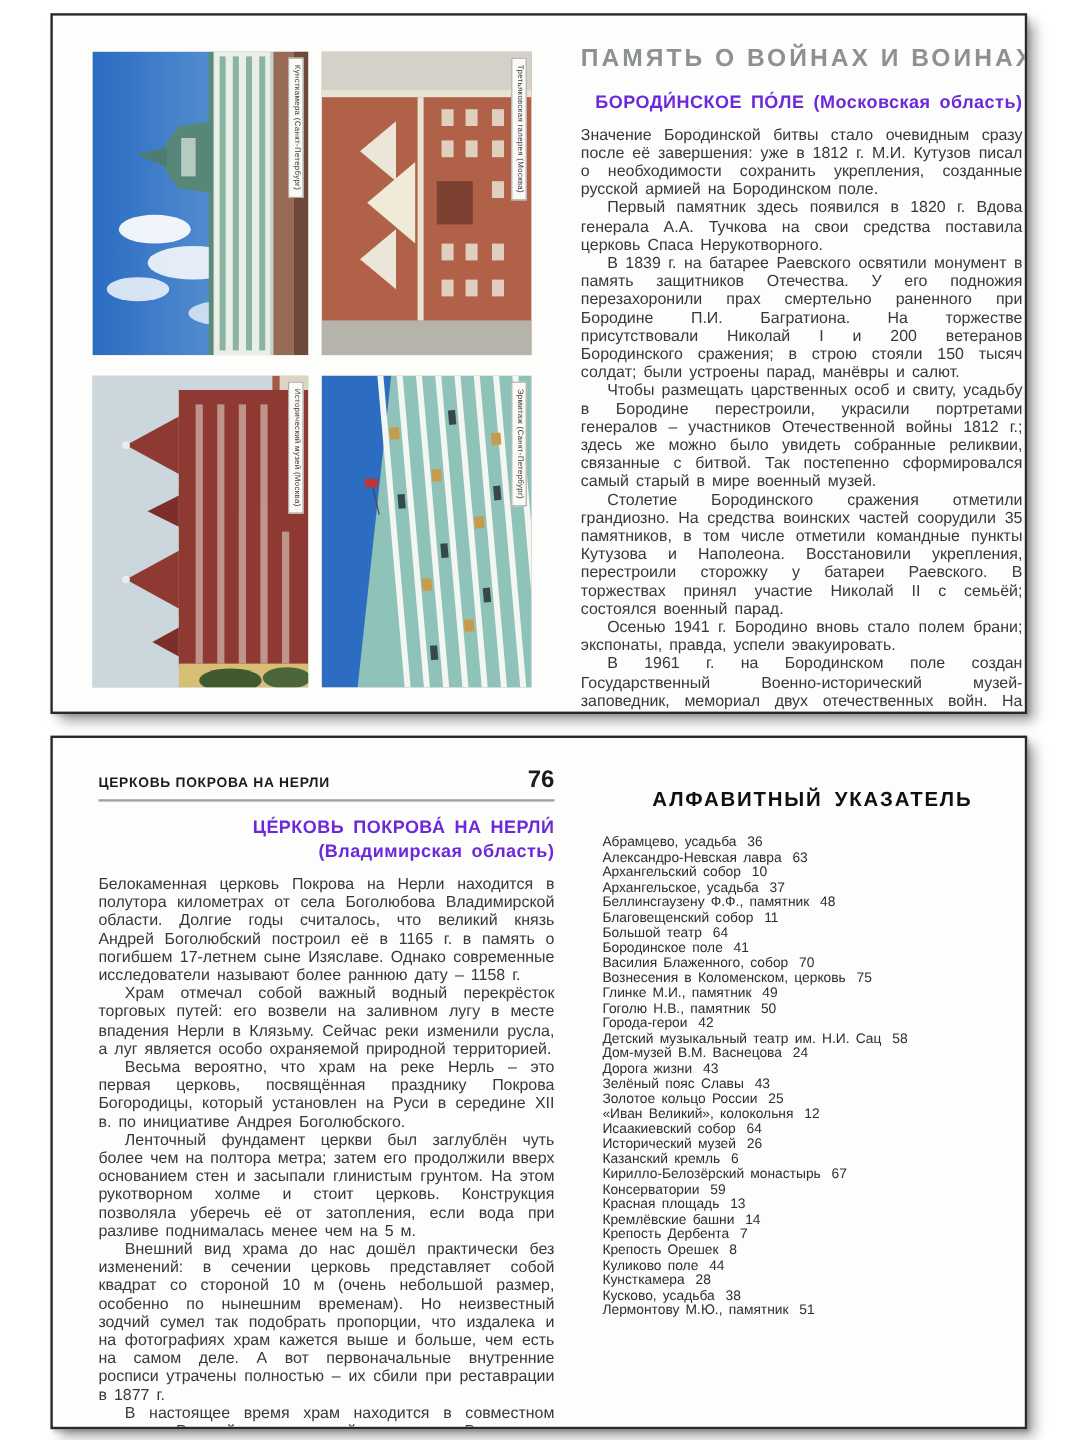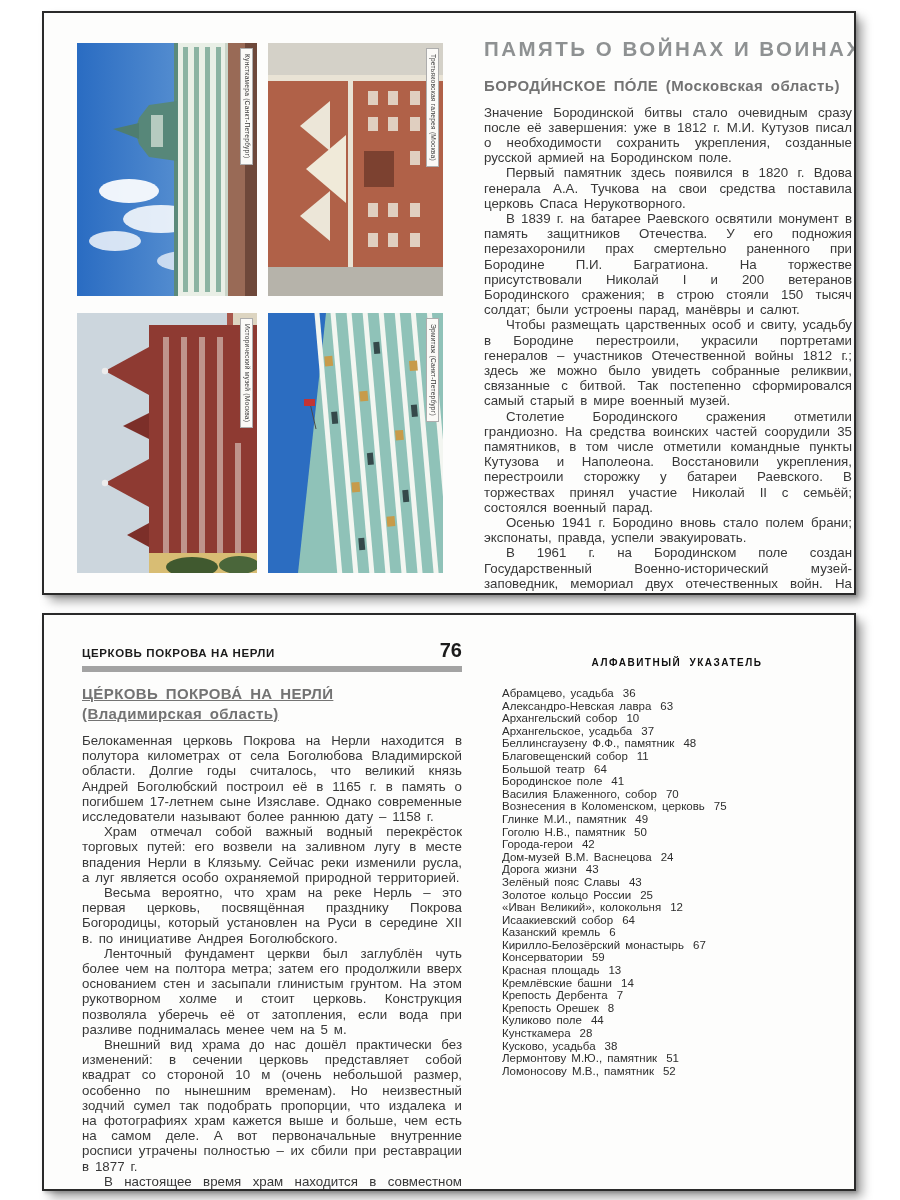--- a/index.html
+++ b/index.html
@@ -20,35 +20,35 @@
   #photo3{left:33px;top:300px;width:180px;height:260px;}
   #photo4{left:224px;top:300px;width:175px;height:260px;}
   .photo-cap{position:absolute;top:5px;right:4px;background:#fbfaf7;border:1px solid #adadad;
              writing-mode:vertical-rl;font-size:6.6px;line-height:1;letter-spacing:.25px;
              padding:5px 2px;color:#3a3a3a;white-space:nowrap;}
 
   
   .col-top-right{position:absolute;left:440px;top:24px;width:368px;}
   .chapter{margin:0 0 15px 0;font-size:20.5px;font-weight:bold;color:#8e9192;
            letter-spacing:2.5px;text-align:center;white-space:nowrap;}
-  .sec-title{margin:0 0 9px 0;font-size:15px;font-weight:bold;color:#737373;
-             text-align:left;letter-spacing:.4px;word-spacing:3px;line-height:1.3;}
+  .sec-title{margin:0 0 9px 0;font-size:15px;font-weight:bold;color:#6d28d9;
+             text-align:right;letter-spacing:.4px;word-spacing:3px;line-height:1.3;}
   .body-text p{margin:0;font-size:13.3px;line-height:15.2px;color:#383838;
                text-align:justify;word-spacing:2.2px;}
   .body-text p + p{text-indent:22px;}
 
   
   .col-bottom-left{position:absolute;left:38px;top:24px;width:380px;}
   .runhead{display:flex;justify-content:space-between;align-items:baseline;
-           border-bottom:6px solid #a3a3a3;padding-bottom:4px;}
+           border-bottom:2px solid #a3a3a3;padding-bottom:4px;}
   .runhead-title{font-size:11.5px;font-weight:bold;color:#1b1b1b;letter-spacing:.6px;}
   .runhead-page{font-size:20px;font-weight:bold;color:#1b1b1b;}
-  .article-title{margin:12px 0 10px 0;text-decoration:underline;}
+  .article-title{margin:12px 0 10px 0;}
   .col-bottom-right{position:absolute;left:458px;top:42px;width:350px;}
-  .idx-title{margin:0 0 19px 0;font-size:10px;font-weight:bold;color:#101010;
+  .idx-title{margin:0 0 19px 0;font-size:17px;font-weight:bold;color:#101010;
              text-align:center;letter-spacing:1.5px;word-spacing:4px;}
   .idx-row{font-size:11.5px;line-height:12.6px;color:#2d2d2d;word-spacing:2px;white-space:nowrap;}
   .idx-page{margin-left:9px;}
 </style>
 </head>
 <body>
 
 <div id="stage">
 
   <section class="page page-top">
@@ -266,20 +266,23 @@
 
           <div class="idx-row">
             <span class="idx-text">Гоголю Н.В., памятник</span><span class="idx-page">50</span>
           </div>
 
 
           <div class="idx-row">
             <span class="idx-text">Города-герои</span><span class="idx-page">42</span>
           </div>
 
+          <div class="idx-row">
+            <span class="idx-text">Детский музыкальный театр им. Н.И. Сац</span><span class="idx-page">58</span>
+          </div>
 
           <div class="idx-row">
             <span class="idx-text">Дом-музей В.М. Васнецова</span><span class="idx-page">24</span>
           </div>
 
           <div class="idx-row">
             <span class="idx-text">Дорога жизни</span><span class="idx-page">43</span>
           </div>
 
           <div class="idx-row">
@@ -291,20 +294,23 @@
           </div>
 
           <div class="idx-row">
             <span class="idx-text">«Иван Великий», колокольня</span><span class="idx-page">12</span>
           </div>
 
           <div class="idx-row">
             <span class="idx-text">Исаакиевский собор</span><span class="idx-page">64</span>
           </div>
 
+          <div class="idx-row">
+            <span class="idx-text">Исторический музей</span><span class="idx-page">26</span>
+          </div>
 
           <div class="idx-row">
             <span class="idx-text">Казанский кремль</span><span class="idx-page">6</span>
           </div>
 
 
 
 
           <div class="idx-row">
             <span class="idx-text">Кирилло-Белозёрский монастырь</span><span class="idx-page">67</span>
@@ -339,20 +345,17 @@
           </div>
 
           <div class="idx-row">
             <span class="idx-text">Кусково, усадьба</span><span class="idx-page">38</span>
           </div>
 
           <div class="idx-row">
             <span class="idx-text">Лермонтову М.Ю., памятник</span><span class="idx-page">51</span>
           </div>
 
-          <div class="idx-row">
-            <span class="idx-text">Ломоносову М.В., памятник</span><span class="idx-page">52</span>
-          </div>
         </div>
     </div>
   </section>
 
 </div>
 
 </body></html>

